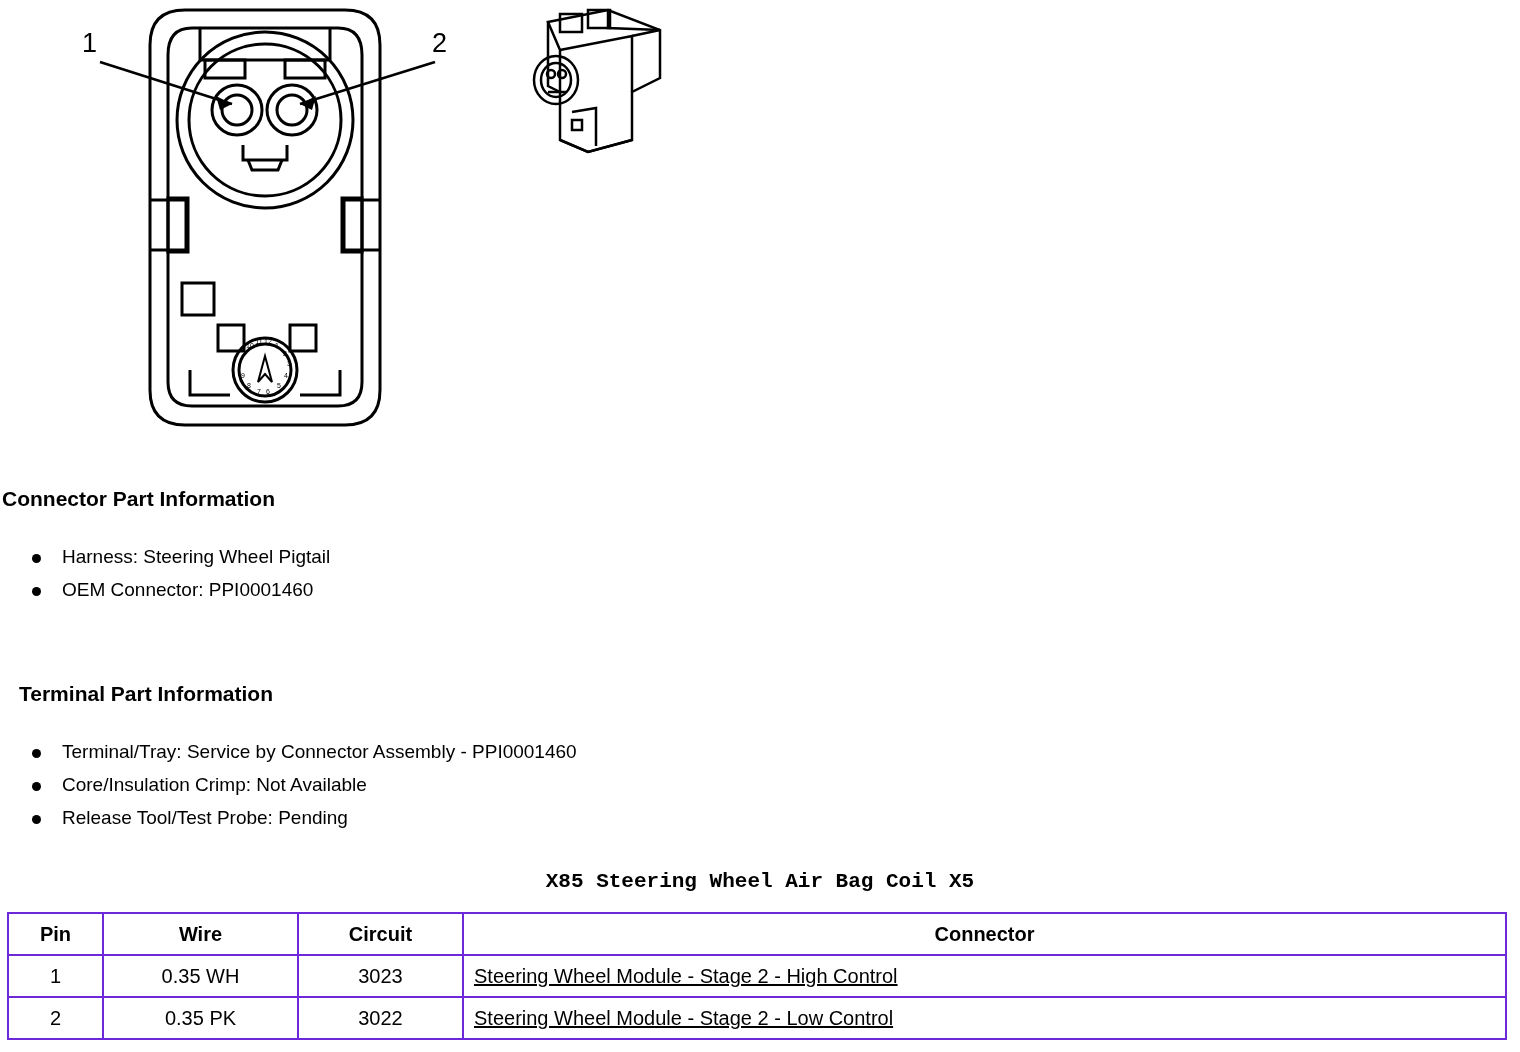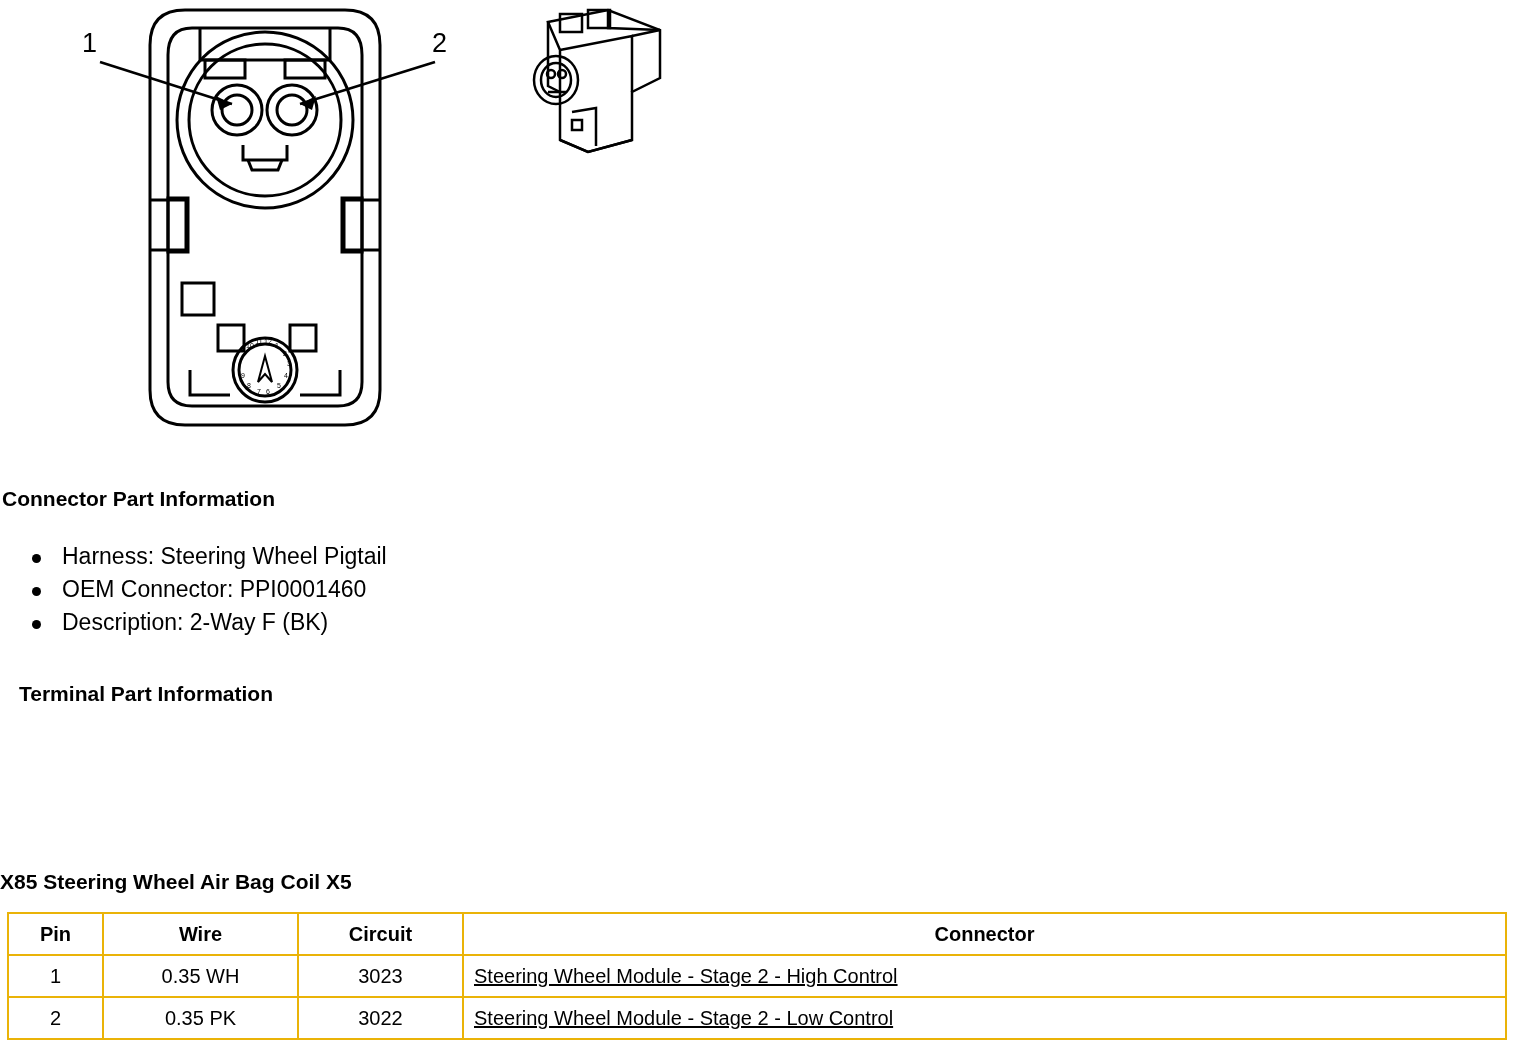--- a/index.html
+++ b/index.html
@@ -53,21 +53,21 @@
 
   ul.bullets {
     position: absolute;
     margin: 0;
     padding: 0;
     list-style: none;
   }
   ul.bullets li {
     position: relative;
     font-family: "Liberation Sans", sans-serif;
-    font-size: 23px;
+    font-size: 19px;
     line-height: 33px;
     color: #000;
     padding-left: 30px;
     white-space: nowrap;
   }
   ul.bullets li::before {
     content: "";
     position: absolute;
     left: 32px;
     top: 14px;
@@ -82,38 +82,39 @@
   }
   #connector-bullets { left: 0px; top: 540px; }
   #terminal-bullets { left: 0px; top: 735px; }
 
   
   .table-title {
     position: absolute;
     left: 0;
     top: 870px;
     width: 1520px;
-    font-family: Liberation Sans, sans-serif;
+    text-align: center;
+    font-family: Liberation Mono, monospace;
     font-weight: bold;
     font-size: 21px;
     color: #000;
   }
   table.pin-table {
     position: absolute;
     left: 7px;
     top: 912px;
     width: 1500px;
     border-collapse: collapse;
     font-family: "Liberation Sans", sans-serif;
     font-size: 20px;
     background: #fff;
   }
   table.pin-table th,
   table.pin-table td {
-    border: 2px solid #eab308;
+    border: 2px solid #6d28d9;
     height: 40px;
     padding: 0 10px;
     color: #000;
   }
   table.pin-table th {
     font-weight: bold;
     text-align: center;
   }
   table.pin-table td.c-pin,
   table.pin-table td.c-wire,
@@ -229,27 +230,35 @@
 
   <div class="section-heading" id="connector-part-heading">Connector Part Information</div>
 
   <ul class="bullets" id="connector-bullets">
     <li>
       <span class="btxt">Harness: Steering Wheel Pigtail</span>
     </li>
     <li>
       <span class="btxt">OEM Connector: PPI0001460</span>
     </li>
-    <li>
-      <span class="btxt">Description: 2-Way F (BK)</span>
-    </li>
   </ul>
 
   <div class="section-heading" id="terminal-part-heading">Terminal Part Information</div>
 
+  <ul class="bullets" id="terminal-bullets">
+    <li>
+      <span class="btxt">Terminal/Tray: Service by Connector Assembly - PPI0001460</span>
+    </li>
+    <li>
+      <span class="btxt">Core/Insulation Crimp: Not Available</span>
+    </li>
+    <li>
+      <span class="btxt">Release Tool/Test Probe: Pending</span>
+    </li>
+  </ul>
 
   <div class="table-title">X85 Steering Wheel Air Bag Coil X5</div>
 
   <table class="pin-table">
     <colgroup>
       <col class="col-pin">
       <col class="col-wire">
       <col class="col-circuit">
       <col class="col-func">
     </colgroup>

